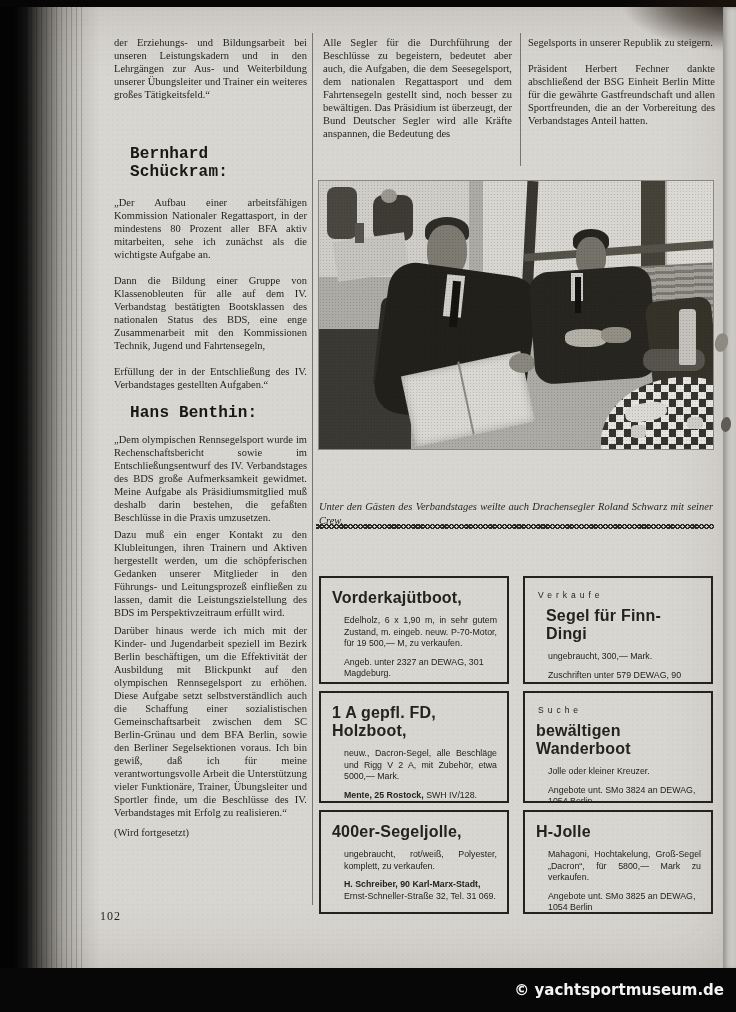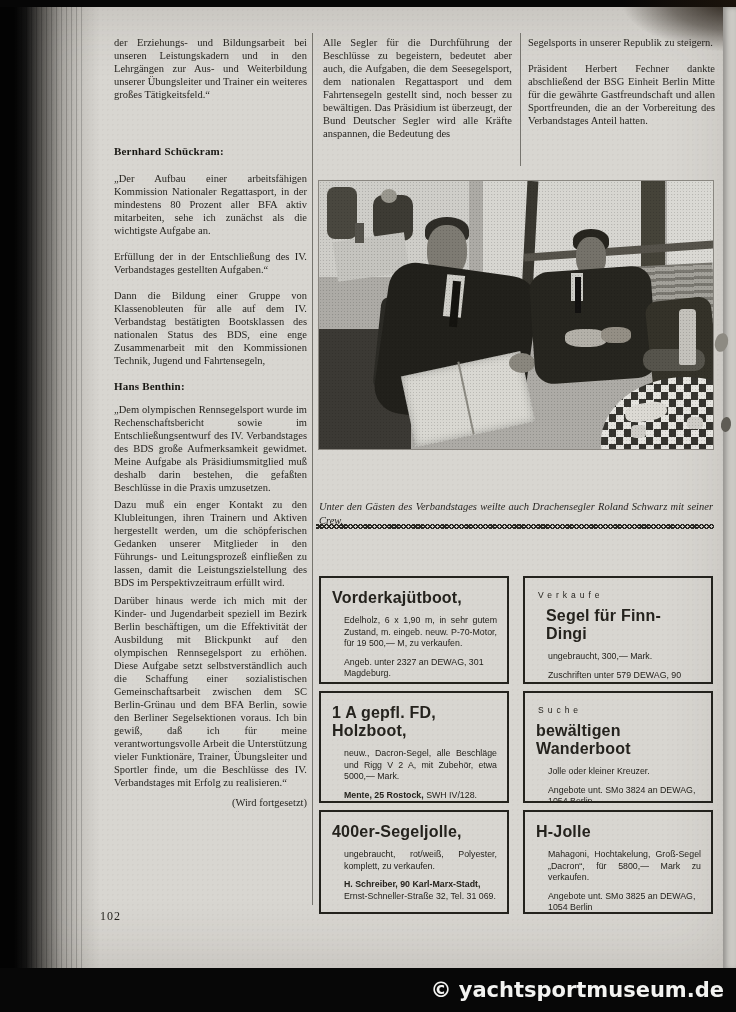--- a/index.html
+++ b/index.html
@@ -27,26 +27,26 @@
 
   .rule{position:absolute;width:1px;background:#76746e;}
   .rule1{left:312px;top:33px;height:872px;}
   .rule2{left:520px;top:33px;height:133px;}
 
   .col{position:absolute;}
   .col-left{left:114px;top:36px;width:193px;}
   .col-mid{left:323px;top:36px;width:189px;}
   .col-right{left:528px;top:36px;width:187px;}
   p.body{margin:0 0 13px 0;font-size:10.5px;line-height:1.24;text-align:justify;}
-  h2.heading{margin:0 0 15px 0;font-family:Liberation Serif, serif;font-weight:700;
-         font-size:11px;letter-spacing:.2px;color:#181713;}
+  h2.heading{margin:0 0 15px 16px;font-family:Liberation Mono, monospace;font-weight:700;
+         font-size:16px;letter-spacing:.2px;color:#181713;}
   h2.h-schueckram{margin-top:44px;}
   h2.h-benthin{margin-top:8px;margin-bottom:11px;}
   p.tight{margin-bottom:4px;}
-  p.continuation{margin:8px 0 0 0;font-size:10.5px;text-align:right;}
+  p.continuation{margin:8px 0 0 0;font-size:10.5px;text-align:left;}
 
   .photo{position:absolute;left:319px;top:181px;width:394px;height:268px;background:#adaba6;
          overflow:hidden;outline:1px solid #8a8781;}
   .photo *{position:absolute;}
   .ph-grain{left:0;top:0;right:0;bottom:0;opacity:.3;z-index:9;
          background-image:radial-gradient(rgba(10,10,8,.5) .6px,transparent .9px);background-size:3px 3px;}
   .caption{position:absolute;left:319px;top:457px;width:394px;font-size:10.5px;font-style:italic;
          line-height:1.3;text-align:justify;margin-top:43px;}
   .zigzag{position:absolute;left:316px;top:524px;width:398px;height:5px;
          background:repeating-linear-gradient(45deg,#2b2a25 0 1.6px,transparent 1.6px 3.4px),
@@ -59,37 +59,37 @@
   .ad .kicker{display:block;font-size:8.5px;letter-spacing:4px;margin:3px 0 7px 3px;}
   .ad .title{display:block;font-weight:700;font-size:16px;margin:2px 0 8px 1px;letter-spacing:.2px;}
   .ad .title.indent{margin-left:11px;}
   .ad .adbody{display:block;font-size:8.8px;line-height:1.32;margin:0 0 7px 13px;text-align:justify;}
   .ad .contact{display:block;font-size:8.8px;line-height:1.32;margin-left:13px;}
   .ad .contact b{font-weight:700;}
 
   .page-number{position:absolute;left:100px;top:909px;font-size:12px;letter-spacing:1px;}
   .bottom-bar{position:absolute;left:0;right:0;bottom:0;height:44px;background:#070707;
        display:flex;align-items:center;justify-content:flex-end;padding-right:12px;box-sizing:border-box;}
-  .watermark{font-family:"DejaVu Sans",sans-serif;font-weight:700;font-size:21px;color:#f3f3f1;}
+  .watermark{font-family:"DejaVu Sans",sans-serif;font-weight:700;font-size:15px;color:#f3f3f1;}
 </style>
 </head>
 <body>
 
 <div class="scan">
   <div class="paper"></div>
 
   <div class="rule rule1"></div>
   <div class="rule rule2"></div>
 
   <div class="col col-left">
     <p class="body">der Erziehungs- und Bildungsarbeit bei unseren Leistungskadern und in den Lehrgängen zur Aus- und Weiterbildung unserer Übungsleiter und Trainer ein weiteres großes Tätigkeitsfeld.“</p>
     <h2 class="heading h-schueckram">Bernhard Schückram:</h2>
     <p class="body">„Der Aufbau einer arbeitsfähigen Kommission Nationaler Regattasport, in der mindestens 80 Prozent aller BFA aktiv mitarbeiten, sehe ich zunächst als die wichtigste Aufgabe an.</p>
+    <p class="body">Dann die Bildung einer Gruppe von Klassenobleuten für alle auf dem IV. Verbandstag bestätigten Bootsklassen des nationalen Status des BDS, eine enge Zusammenarbeit mit den Kommissionen Technik, Jugend und Fahrtensegeln,</p>
     <p class="body">Erfüllung der in der Entschließung des IV. Verbandstages gestellten Aufgaben.“</p>
-    <p class="body">Dann die Bildung einer Gruppe von Klassenobleuten für alle auf dem IV. Verbandstag bestätigten Bootsklassen des nationalen Status des BDS, eine enge Zusammenarbeit mit den Kommissionen Technik, Jugend und Fahrtensegeln,</p>
     <h2 class="heading h-benthin">Hans Benthin:</h2>
     <p class="body tight">„Dem olympischen Rennsegelsport wurde im Rechenschaftsbericht sowie im Entschließungsentwurf des IV. Verbandstages des BDS große Aufmerksamkeit gewidmet. Meine Aufgabe als Präsidiumsmitglied muß deshalb darin bestehen, die gefaßten Beschlüsse in die Praxis umzusetzen.</p>
     <p class="body tight">Dazu muß ein enger Kontakt zu den Klubleitungen, ihren Trainern und Aktiven hergestellt werden, um die schöpferischen Gedanken unserer Mitglieder in den Führungs- und Leitungsprozeß einfließen zu lassen, damit die Leistungszielstellung des BDS im Perspektivzeitraum erfüllt wird.</p>
     <p class="body tight">Darüber hinaus werde ich mich mit der Kinder- und Jugendarbeit speziell im Bezirk Berlin beschäftigen, um die Effektivität der Ausbildung mit Blickpunkt auf den olympischen Rennsegelsport zu erhöhen. Diese Aufgabe setzt selbstverständlich auch die Schaffung einer sozialistischen Gemeinschaftsarbeit zwischen dem SC Berlin-Grünau und dem BFA Berlin, sowie den Berliner Segelsektionen voraus. Ich bin gewiß, daß ich für meine verantwortungsvolle Arbeit die Unterstützung vieler Funktionäre, Trainer, Übungsleiter und Sportler finde, um die Beschlüsse des IV. Verbandstages mit Erfolg zu realisieren.“</p>
     <p class="continuation">(Wird fortgesetzt)</p>
   </div>
 
   <div class="col col-mid">
     <p class="body">Alle Segler für die Durchführung der Beschlüsse zu begeistern, bedeutet aber auch, die Aufgaben, die dem Seesegelsport, dem nationalen Regattasport und dem Fahrtensegeln gestellt sind, noch besser zu bewältigen. Das Präsidium ist überzeugt, der Bund Deutscher Segler wird alle Kräfte anspannen, die Bedeutung des</p>
   </div>

